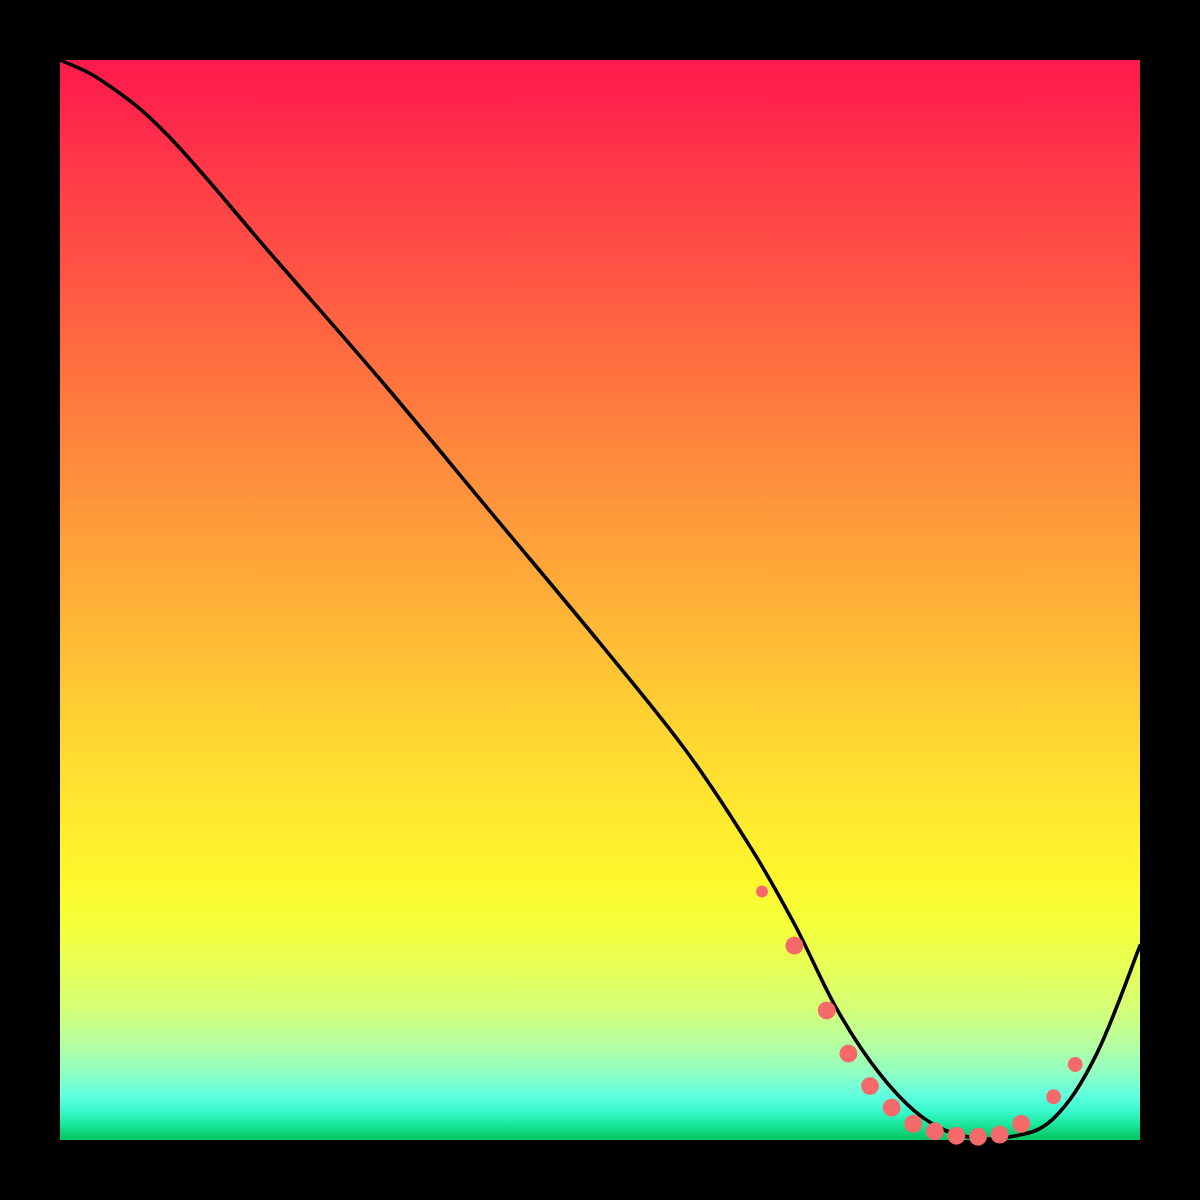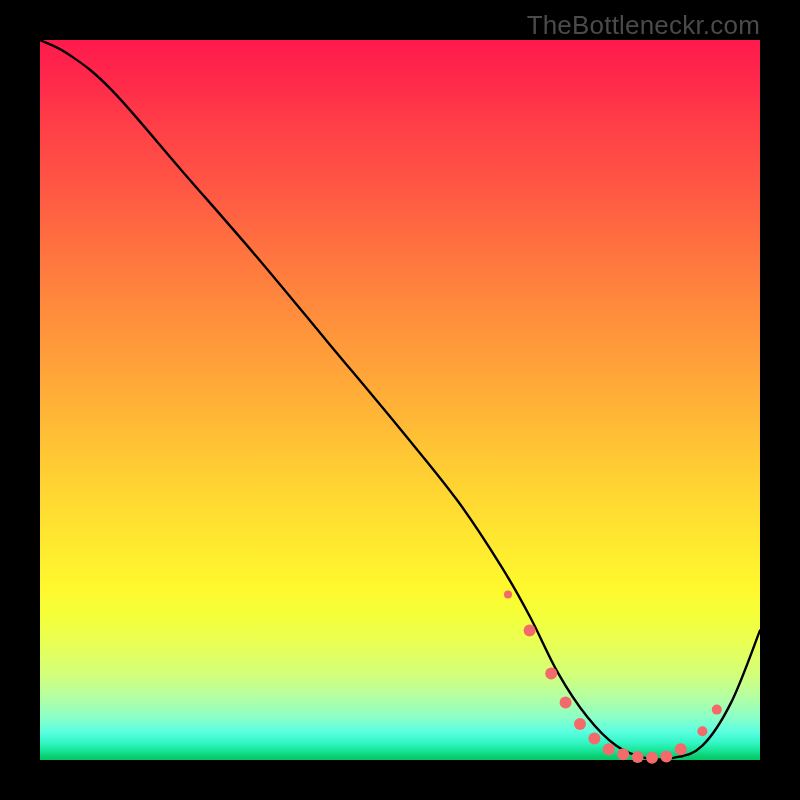--- a/index.html
+++ b/index.html
@@ -66,21 +66,20 @@
     width: 720px;
     height: 720px;
     overflow: visible;
   }
 </style>
 </head>
 <body>
 
 <div class="frame">
 
-  <div class="watermark">TheBottleneckr.com</div>
 
   <div class="plot">
     <svg class="curve" viewBox="0 0 720 720" preserveAspectRatio="none">
       <path id="curve-path" fill="none" stroke="#000" stroke-width="2.4" stroke-linecap="round" stroke-linejoin="round" d="M 0.00 0.00 C 5.18 2.59, 15.84 5.33, 28.80 14.40 C 41.76 23.47, 51.26 29.02, 72.00 50.40 C 92.74 71.78, 118.08 103.39, 144.00 133.20 C 169.92 163.01, 190.08 185.54, 216.00 216.00 C 241.92 246.46, 262.08 271.30, 288.00 302.40 C 313.92 333.50, 336.67 360.29, 360.00 388.80 C 383.33 417.31, 399.46 436.18, 417.60 460.80 C 435.74 485.42, 447.84 504.86, 460.80 525.60 C 473.76 546.34, 479.23 556.56, 489.60 576.00 C 499.97 595.44, 508.03 615.46, 518.40 633.60 C 528.77 651.74, 536.83 663.84, 547.20 676.80 C 557.57 689.76, 565.63 698.21, 576.00 705.60 C 586.37 712.99, 594.43 715.64, 604.80 717.84 C 615.17 720.04, 623.23 720.04, 633.60 717.84 C 643.97 715.64, 652.03 715.58, 662.40 705.60 C 672.77 695.62, 680.83 683.14, 691.20 662.40 C 701.57 641.66, 714.82 603.36, 720.00 590.40"></path>
       <g id="marker-group">
           <circle cx="468.00" cy="554.40" r="4" fill="#f46a6a"></circle>
           <circle cx="489.60" cy="590.40" r="6" fill="#f46a6a"></circle>
           <circle cx="511.20" cy="633.60" r="6" fill="#f46a6a"></circle>
           <circle cx="525.60" cy="662.40" r="6" fill="#f46a6a"></circle>
           <circle cx="540.00" cy="684.00" r="6" fill="#f46a6a"></circle>

